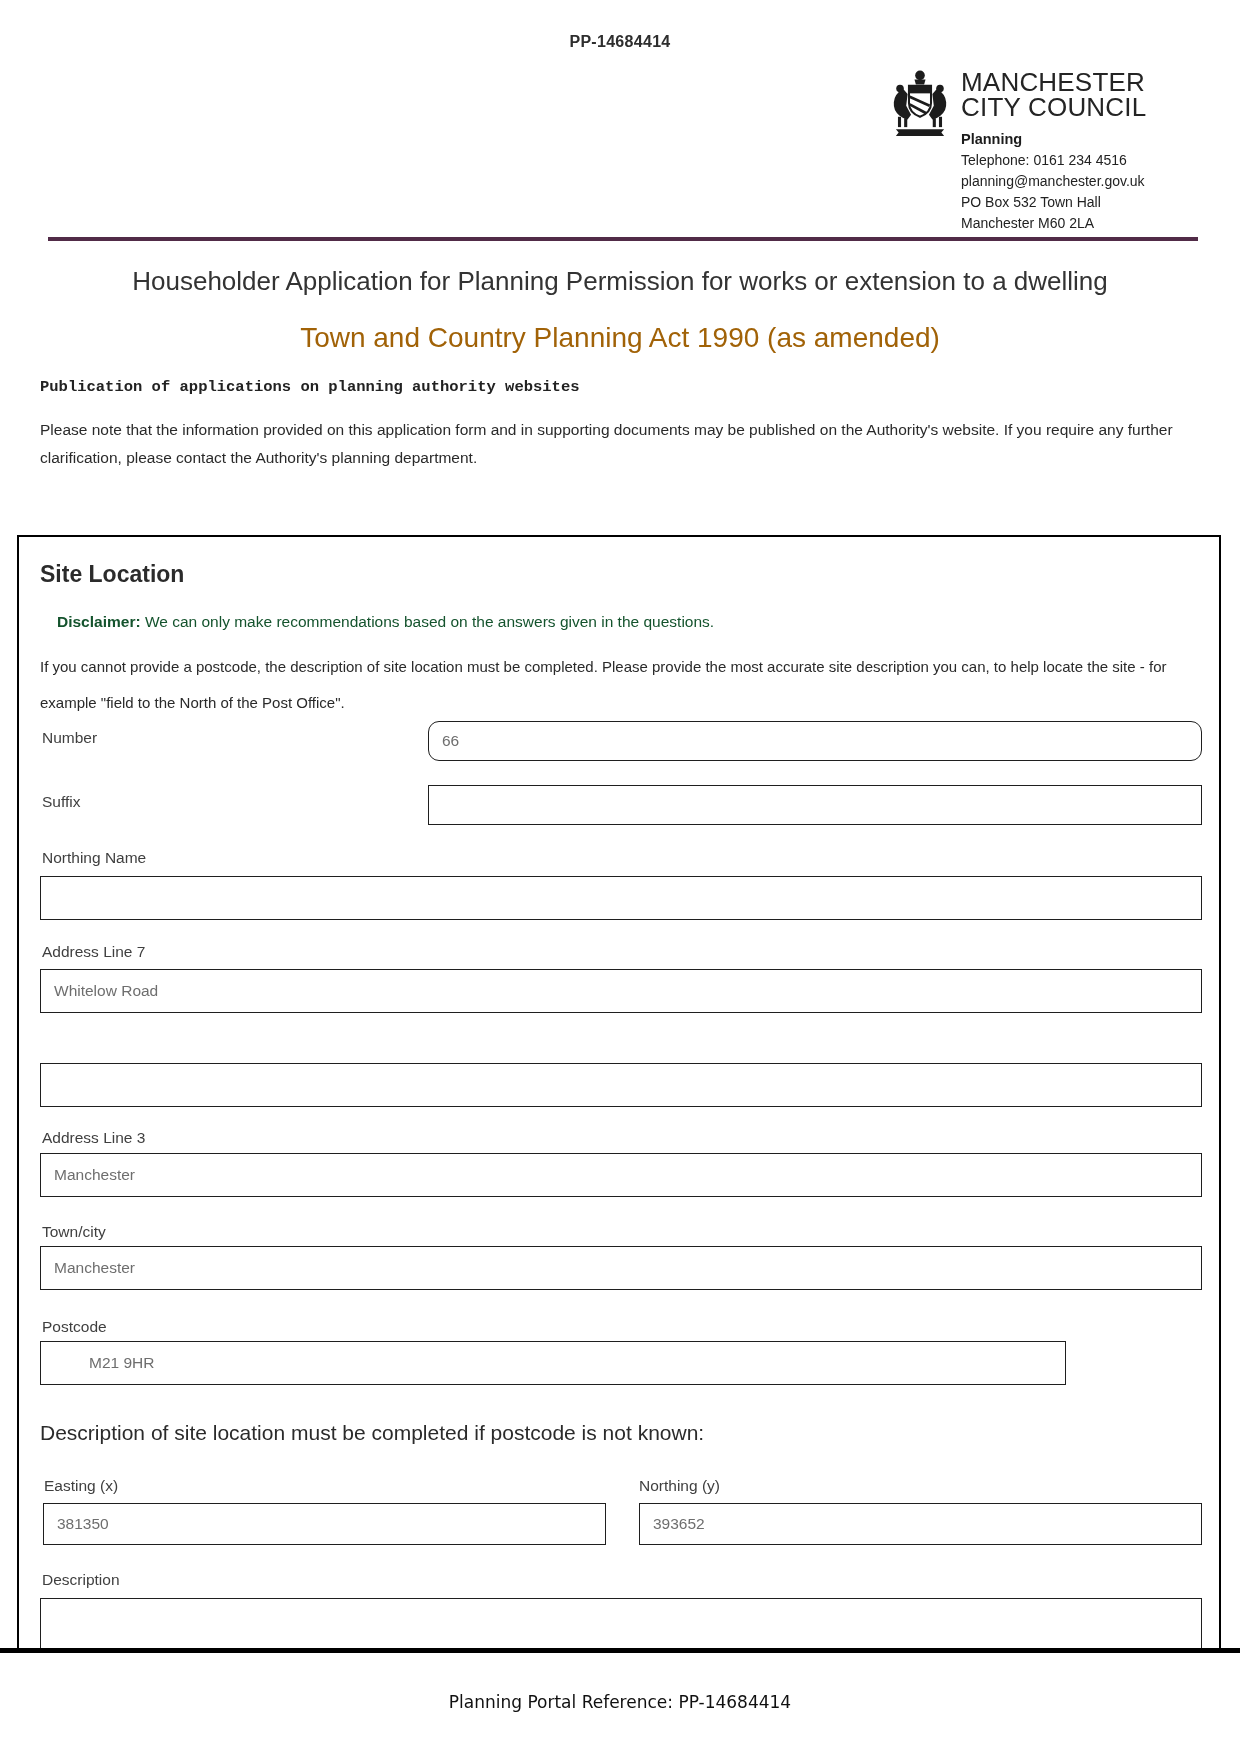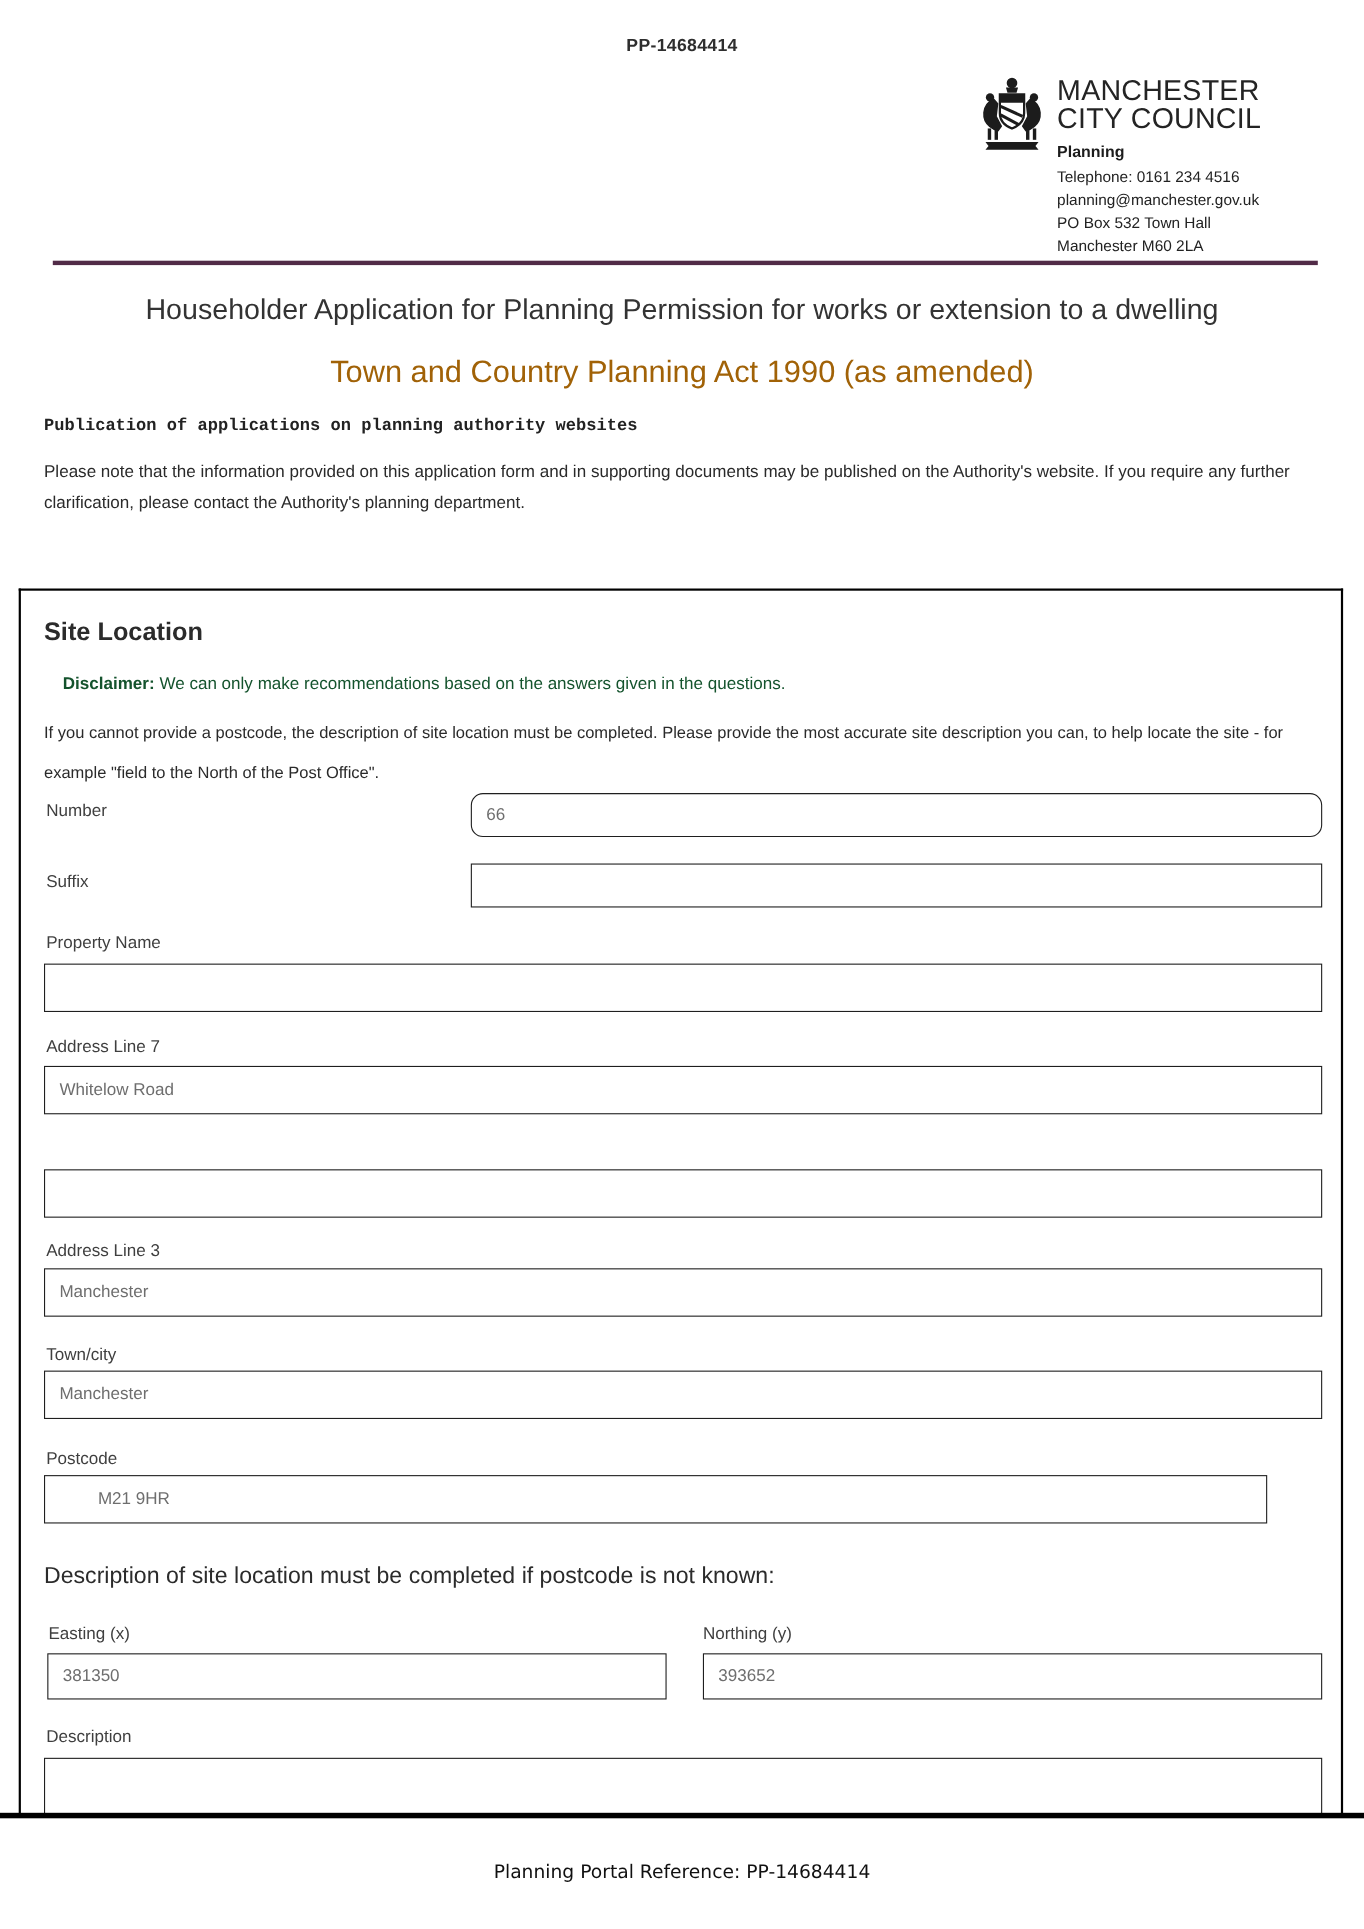--- a/index.html
+++ b/index.html
@@ -59,21 +59,21 @@
   .inp-property { top:339px; left:21px; width:1162px; height:44px; }
   .lbl-addr1    { top:406px; left:23px; }
   .inp-addr1    { top:432px; left:21px; width:1162px; height:44px; }
   .lbl-addr2    { top:502px; left:23px;margin-top:29px; }
   .inp-addr2    { top:526px; left:21px; width:1162px; height:44px; }
   .lbl-addr3    { top:592px; left:23px; }
   .inp-addr3    { top:616px; left:21px; width:1162px; height:44px; }
   .lbl-town     { top:686px; left:23px; }
   .inp-town     { top:709px; left:21px; width:1162px; height:44px; }
   .lbl-postcode { top:781px; left:23px; }
-  .inp-postcode { top:804px; left:21px; width:1112px; height:44px;padding-left:48px; }
+  .inp-postcode { top:804px; left:21px; width:1026px; height:44px;padding-left:48px; }
 
   .desc-heading { position:absolute; top:884px; left:21px; font-size:21px; color:#2b2b2b; }
   .lbl-easting  { top:940px; left:25px; }
   .lbl-northing { top:940px; left:620px; }
   .inp-easting  { top:966px; left:24px;  width:563px; height:42px; }
   .inp-northing { top:966px; left:620px; width:563px; height:42px; }
   .lbl-desc     { top:1034px; left:23px; }
   .inp-desc     { top:1061px; left:21px; width:1162px; height:54px; }
 
   
@@ -136,21 +136,21 @@
       <span>We can only make recommendations based on the answers given in the questions.</span>
     </div>
     <div class="sl-intro">If you cannot provide a postcode, the description of site location must be completed. Please provide the most accurate site description you can, to help locate the site - for example "field to the North of the Post Office".</div>
 
     <div class="lbl lbl-number">Number</div>
     <input class="inp inp-number" readonly="" value="66" style="">
 
     <div class="lbl lbl-suffix">Suffix</div>
     <input class="inp inp-suffix" readonly="" value="" style="">
 
-    <div class="lbl lbl-property">Property Name</div>
+    <div class="lbl lbl-property">Northing Name</div>
     <input class="inp inp-property" readonly="" value="" style="">
 
     <div class="lbl lbl-addr1">Address Line 7</div>
     <input class="inp inp-addr1" readonly="" value="Whitelow Road" style="">
 
     <div class="lbl lbl-addr2">Address Line 2</div>
     <input class="inp inp-addr2" readonly="" value="" style="">
 
     <div class="lbl lbl-addr3">Address Line 3</div>
     <input class="inp inp-addr3" readonly="" value="Manchester" style="">

